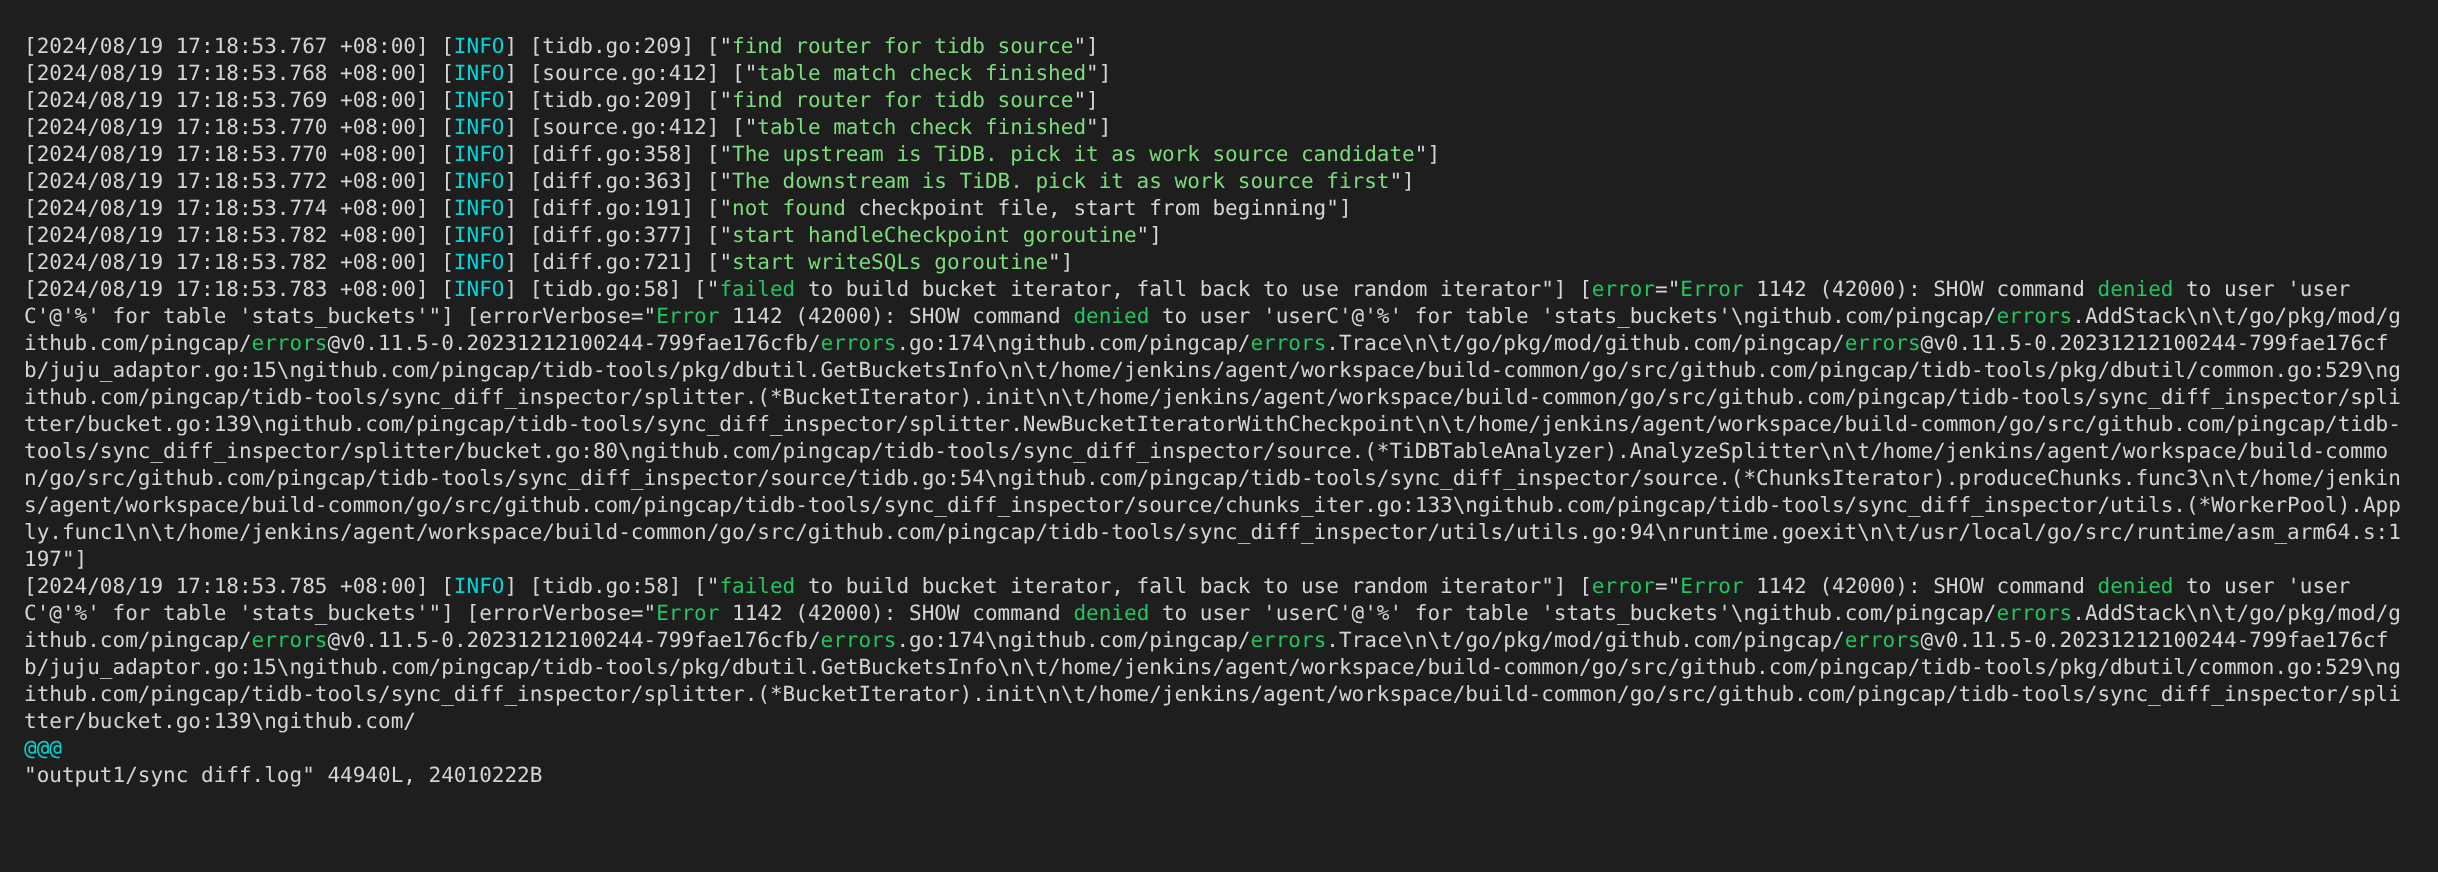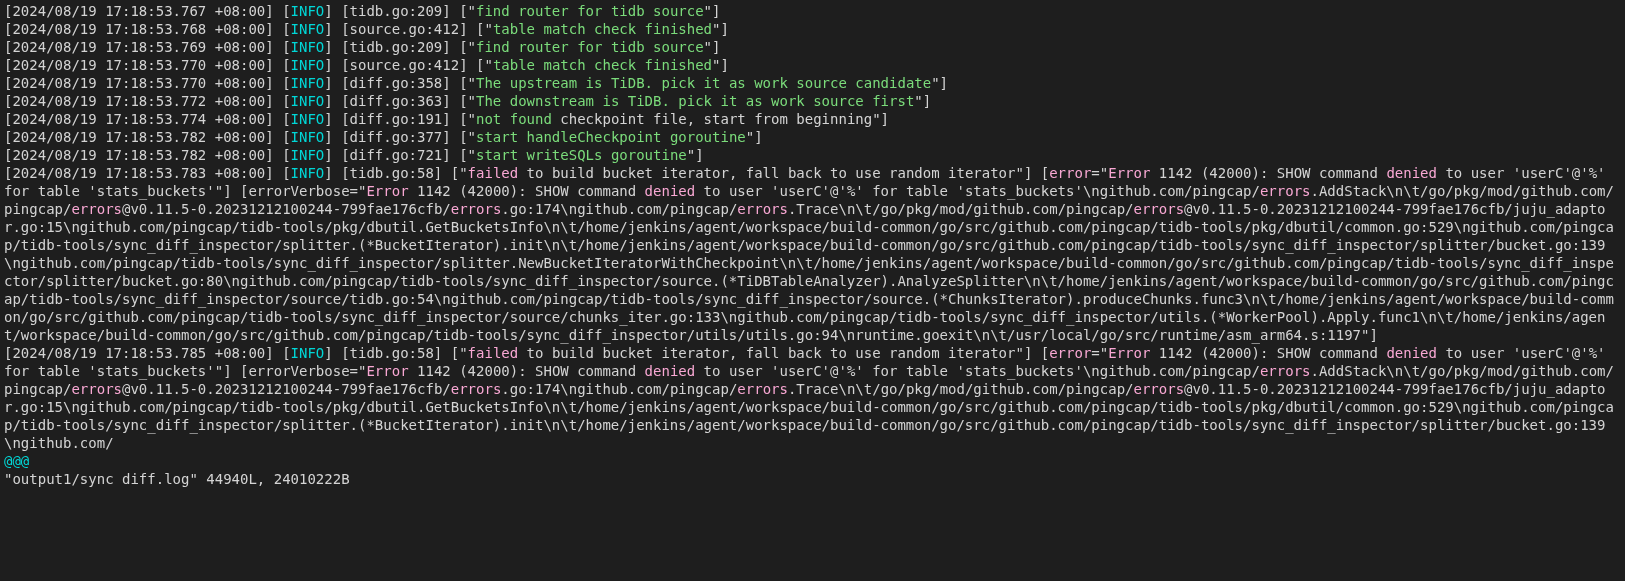--- a/index.html
+++ b/index.html
@@ -5,27 +5,28 @@
   html, body {
     margin: 0;
     padding: 0;
     background: #1e1e1e;
     color: #d4d4d4;
     font-family: "Consolas", "Menlo", "DejaVu Sans Mono", monospace;
     font-size: 14px;
     line-height: 18px;
   }
   .terminal {
-    padding: 2px 4px;
+    padding: 2px 16px;
     white-space: pre-wrap;
     word-break: break-all;
     overflow-wrap: break-word;
+    margin-top: 20px;
   }
   .cyan  { color: #00d7d7; }
   .green { color: #7bdc7b; }
-  .red   { color: #f9a8d4; }
+  .red   { color: #22c55e; }
   .white { color: #d4d4d4; }
   .status-line { color: #d4d4d4; }
 </style>
 </head>
 <body>
 
 <div class="terminal" id="terminal-root"><div><span class="white">[2024/08/19 17:18:53.767 +08:00] [</span><span class="cyan">INFO</span><span class="white">] [tidb.go:209] ["</span><span class="green">find router for tidb source</span><span class="white">"]</span></div><div><span class="white">[2024/08/19 17:18:53.768 +08:00] [</span><span class="cyan">INFO</span><span class="white">] [source.go:412] ["</span><span class="green">table match check finished</span><span class="white">"]</span></div><div><span class="white">[2024/08/19 17:18:53.769 +08:00] [</span><span class="cyan">INFO</span><span class="white">] [tidb.go:209] ["</span><span class="green">find router for tidb source</span><span class="white">"]</span></div><div><span class="white">[2024/08/19 17:18:53.770 +08:00] [</span><span class="cyan">INFO</span><span class="white">] [source.go:412] ["</span><span class="green">table match check finished</span><span class="white">"]</span></div><div><span class="white">[2024/08/19 17:18:53.770 +08:00] [</span><span class="cyan">INFO</span><span class="white">] [diff.go:358] ["</span><span class="green">The upstream is TiDB. pick it as work source candidate</span><span class="white">"]</span></div><div><span class="white">[2024/08/19 17:18:53.772 +08:00] [</span><span class="cyan">INFO</span><span class="white">] [diff.go:363] ["</span><span class="green">The downstream is TiDB. pick it as work source first</span><span class="white">"]</span></div><div><span class="white">[2024/08/19 17:18:53.774 +08:00] [</span><span class="cyan">INFO</span><span class="white">] [diff.go:191] ["</span><span class="green">not found</span><span class="white"> checkpoint file, start from beginning"]</span></div><div><span class="white">[2024/08/19 17:18:53.782 +08:00] [</span><span class="cyan">INFO</span><span class="white">] [diff.go:377] ["</span><span class="green">start handleCheckpoint goroutine</span><span class="white">"]</span></div><div><span class="white">[2024/08/19 17:18:53.782 +08:00] [</span><span class="cyan">INFO</span><span class="white">] [diff.go:721] ["</span><span class="green">start writeSQLs goroutine</span><span class="white">"]</span></div><div><span class="white">[2024/08/19 17:18:53.783 +08:00] [</span><span class="cyan">INFO</span><span class="white">] [tidb.go:58] ["</span><span class="red">failed</span><span class="white"> to build bucket iterator, fall back to use random iterator"] [</span><span class="red">error</span><span class="white">="</span><span class="red">Error</span><span class="white"> 1142 (42000): SHOW command </span><span class="red">denied</span><span class="white"> to user 'userC'@'%' for table 'stats_buckets'"] [errorVerbose="</span><span class="red">Error</span><span class="white"> 1142 (42000): SHOW command </span><span class="red">denied</span><span class="white"> to user 'userC'@'%' for table 'stats_buckets'\ngithub.com/pingcap/</span><span class="red">errors</span><span class="white">.AddStack\n\t/go/pkg/mod/github.com/pingcap/</span><span class="red">errors</span><span class="white">@v0.11.5-0.20231212100244-799fae176cfb/</span><span class="red">errors</span><span class="white">.go:174\ngithub.com/pingcap/</span><span class="red">errors</span><span class="white">.Trace\n\t/go/pkg/mod/github.com/pingcap/</span><span class="red">errors</span><span class="white">@v0.11.5-0.20231212100244-799fae176cfb/juju_adaptor.go:15\ngithub.com/pingcap/tidb-tools/pkg/dbutil.GetBucketsInfo\n\t/home/jenkins/agent/workspace/build-common/go/src/github.com/pingcap/tidb-tools/pkg/dbutil/common.go:529\ngithub.com/pingcap/tidb-tools/sync_diff_inspector/splitter.(*BucketIterator).init\n\t/home/jenkins/agent/workspace/build-common/go/src/github.com/pingcap/tidb-tools/sync_diff_inspector/splitter/bucket.go:139\ngithub.com/pingcap/tidb-tools/sync_diff_inspector/splitter.NewBucketIteratorWithCheckpoint\n\t/home/jenkins/agent/workspace/build-common/go/src/github.com/pingcap/tidb-tools/sync_diff_inspector/splitter/bucket.go:80\ngithub.com/pingcap/tidb-tools/sync_diff_inspector/source.(*TiDBTableAnalyzer).AnalyzeSplitter\n\t/home/jenkins/agent/workspace/build-common/go/src/github.com/pingcap/tidb-tools/sync_diff_inspector/source/tidb.go:54\ngithub.com/pingcap/tidb-tools/sync_diff_inspector/source.(*ChunksIterator).produceChunks.func3\n\t/home/jenkins/agent/workspace/build-common/go/src/github.com/pingcap/tidb-tools/sync_diff_inspector/source/chunks_iter.go:133\ngithub.com/pingcap/tidb-tools/sync_diff_inspector/utils.(*WorkerPool).Apply.func1\n\t/home/jenkins/agent/workspace/build-common/go/src/github.com/pingcap/tidb-tools/sync_diff_inspector/utils/utils.go:94\nruntime.goexit\n\t/usr/local/go/src/runtime/asm_arm64.s:1197"]</span></div><div><span class="white">[2024/08/19 17:18:53.785 +08:00] [</span><span class="cyan">INFO</span><span class="white">] [tidb.go:58] ["</span><span class="red">failed</span><span class="white"> to build bucket iterator, fall back to use random iterator"] [</span><span class="red">error</span><span class="white">="</span><span class="red">Error</span><span class="white"> 1142 (42000): SHOW command </span><span class="red">denied</span><span class="white"> to user 'userC'@'%' for table 'stats_buckets'"] [errorVerbose="</span><span class="red">Error</span><span class="white"> 1142 (42000): SHOW command </span><span class="red">denied</span><span class="white"> to user 'userC'@'%' for table 'stats_buckets'\ngithub.com/pingcap/</span><span class="red">errors</span><span class="white">.AddStack\n\t/go/pkg/mod/github.com/pingcap/</span><span class="red">errors</span><span class="white">@v0.11.5-0.20231212100244-799fae176cfb/</span><span class="red">errors</span><span class="white">.go:174\ngithub.com/pingcap/</span><span class="red">errors</span><span class="white">.Trace\n\t/go/pkg/mod/github.com/pingcap/</span><span class="red">errors</span><span class="white">@v0.11.5-0.20231212100244-799fae176cfb/juju_adaptor.go:15\ngithub.com/pingcap/tidb-tools/pkg/dbutil.GetBucketsInfo\n\t/home/jenkins/agent/workspace/build-common/go/src/github.com/pingcap/tidb-tools/pkg/dbutil/common.go:529\ngithub.com/pingcap/tidb-tools/sync_diff_inspector/splitter.(*BucketIterator).init\n\t/home/jenkins/agent/workspace/build-common/go/src/github.com/pingcap/tidb-tools/sync_diff_inspector/splitter/bucket.go:139\ngithub.com/</span></div><div><span class="cyan">@@@</span></div><div class="status-line">"output1/sync diff.log" 44940L, 24010222B</div></div>
 
 </body></html>

